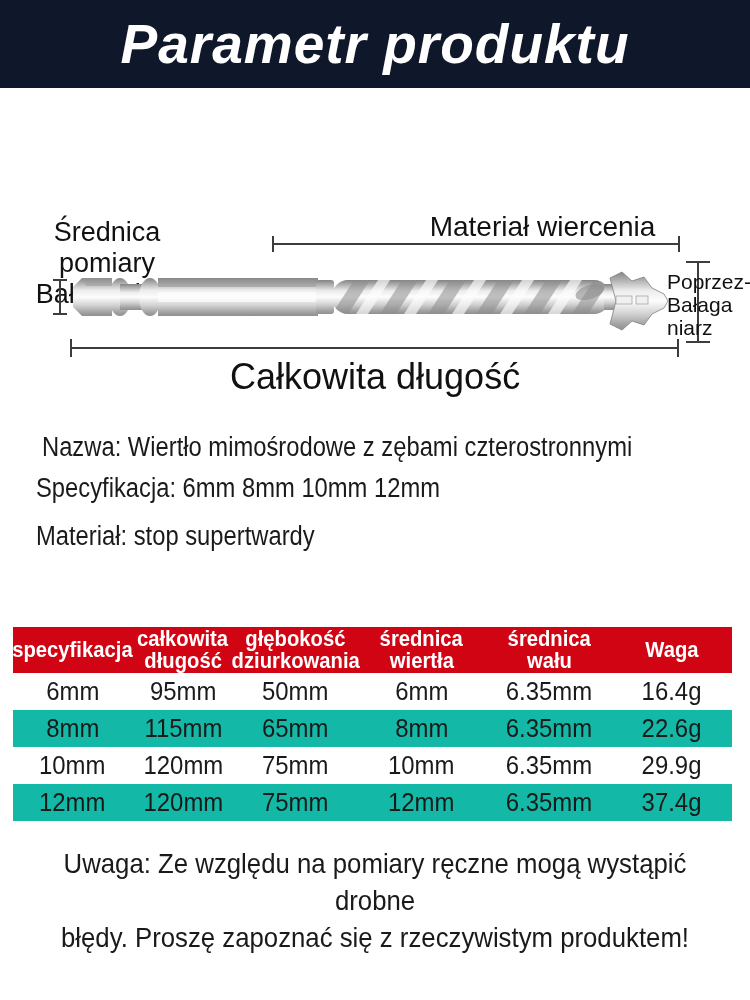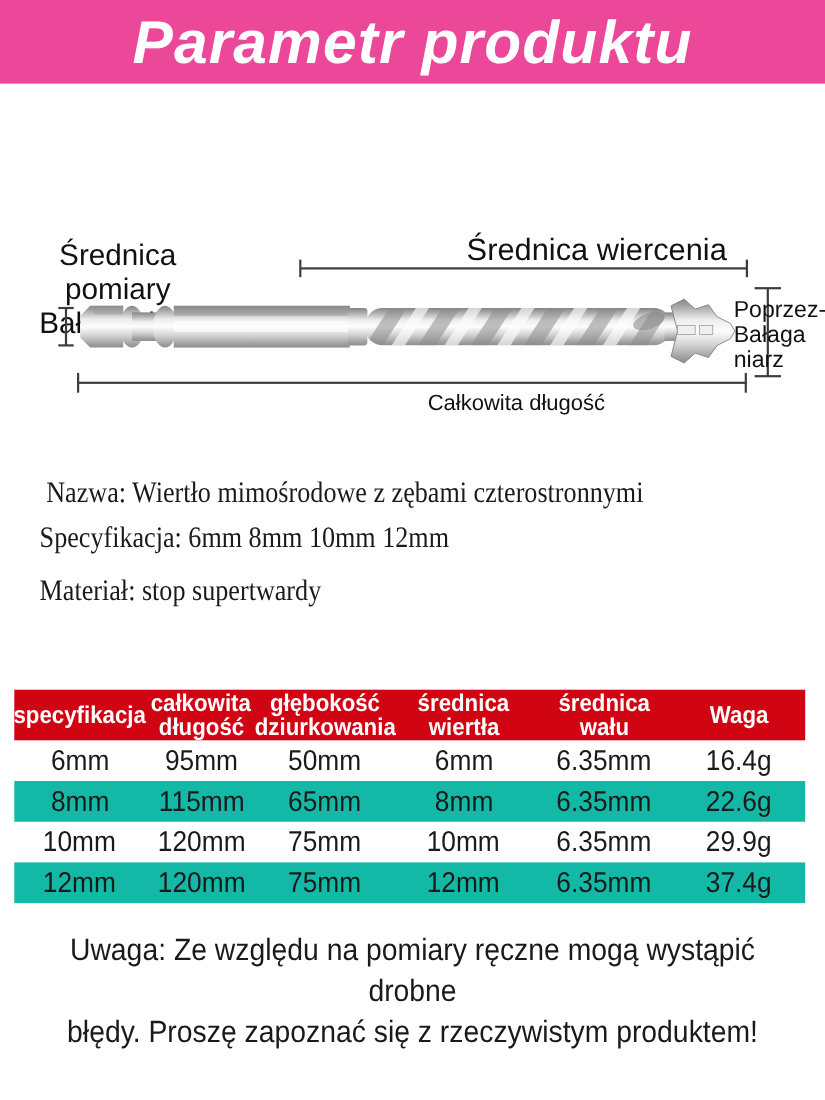--- a/index.html
+++ b/index.html
@@ -1,35 +1,35 @@
 <!DOCTYPE html>
 <html><head>
 <meta charset="utf-8">
 <style>
   html,body{margin:0;padding:0;background:#fff;}
   #page{position:relative;width:750px;height:1000px;background:#ffffff;overflow:hidden;
         font-family:"Liberation Sans",sans-serif;color:#1a1a1a;}
 
   
-  .banner{position:absolute;left:0;top:0;width:750px;height:76px;background:#ec4899;
+  .banner{position:absolute;left:0;top:0;width:750px;height:88px;background:#0f172a;
           display:flex;align-items:center;justify-content:center;}
   .banner span{color:#fff;font-size:55px;font-weight:bold;font-style:italic;letter-spacing:1px;}
 
   
   .lbl{position:absolute;color:#111;}
   .lbl-shank{left:2px;top:217px;width:210px;text-align:center;font-size:27px;line-height:31px;}
   .lbl-depth{left:390px;top:211px;width:305px;text-align:center;font-size:28px;}
-  .lbl-total{left:230px;top:356px;width:320px;text-align:right;font-size:20px;}
+  .lbl-total{left:230px;top:356px;width:320px;text-align:left;font-size:36px;}
   .lbl-cross{left:667px;top:270px;width:85px;font-size:21px;line-height:23px;}
 
   
   .mline{position:absolute;background:#3d3d3d;}
 
   
-  .spec{position:absolute;font-size:27px;white-space:nowrap;font-family:Liberation Serif, serif;}
+  .spec{position:absolute;font-size:27px;white-space:nowrap;}
   .cx{display:inline-block;transform:scaleX(0.88);transform-origin:left center;}
   .cxc{display:block;transform:scaleX(0.92);transform-origin:center center;}
 
   
   .tbl{position:absolute;left:13px;top:627px;width:719px;}
   .thead{display:flex;height:46px;background:#d10413;color:#fff;font-weight:bold;font-size:22px;}
   .th{display:flex;flex-direction:column;justify-content:center;align-items:center;}
   .th span{display:block;line-height:22px;transform:scaleX(0.92);transform-origin:center;white-space:nowrap;}
   .trow{display:flex;height:37px;font-size:26px;text-align:right;}
   .trow.stripe{background:#14b8a6;}
@@ -48,21 +48,21 @@
   <div class="banner">
     <span>Parametr produktu</span>
   </div>
 
   <div class="lbl lbl-shank">
     <span style="display:block">Średnica pomiary</span>
     <span style="display:block">Bałaganiarz</span>
   </div>
 
   <div class="lbl lbl-depth">
-    <span>Średnica wiercenia</span>
+    <span>Materiał wiercenia</span>
   </div>
 
   <div class="mline" style="left:59px;top:280px;width:2px;height:34px;"></div>
   <div class="mline" style="left:53px;top:279px;width:14px;height:2px;"></div>
   <div class="mline" style="left:53px;top:313px;width:14px;height:2px;"></div>
 
   <div class="mline" style="left:273px;top:243px;width:407px;height:2px;"></div>
   <div class="mline" style="left:272px;top:236px;width:2px;height:16px;"></div>
   <div class="mline" style="left:678px;top:236px;width:2px;height:16px;"></div>
 

